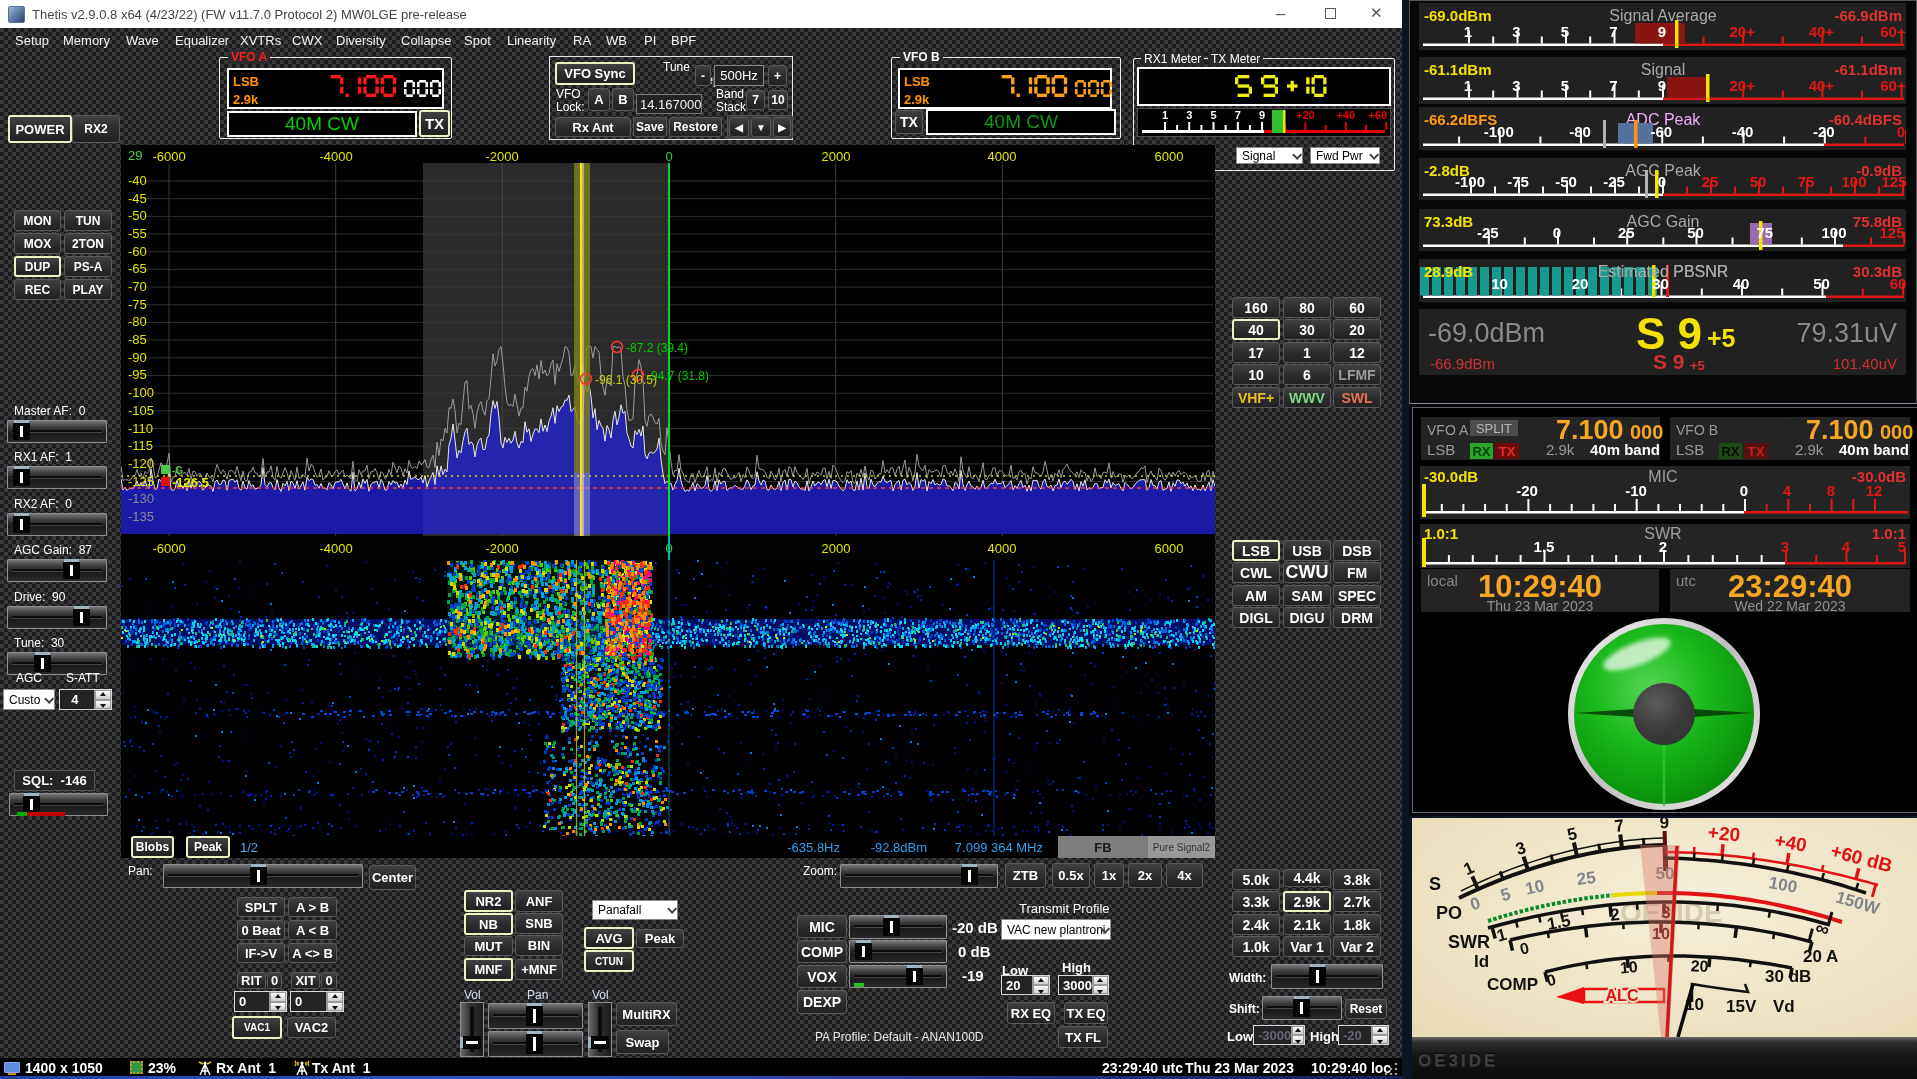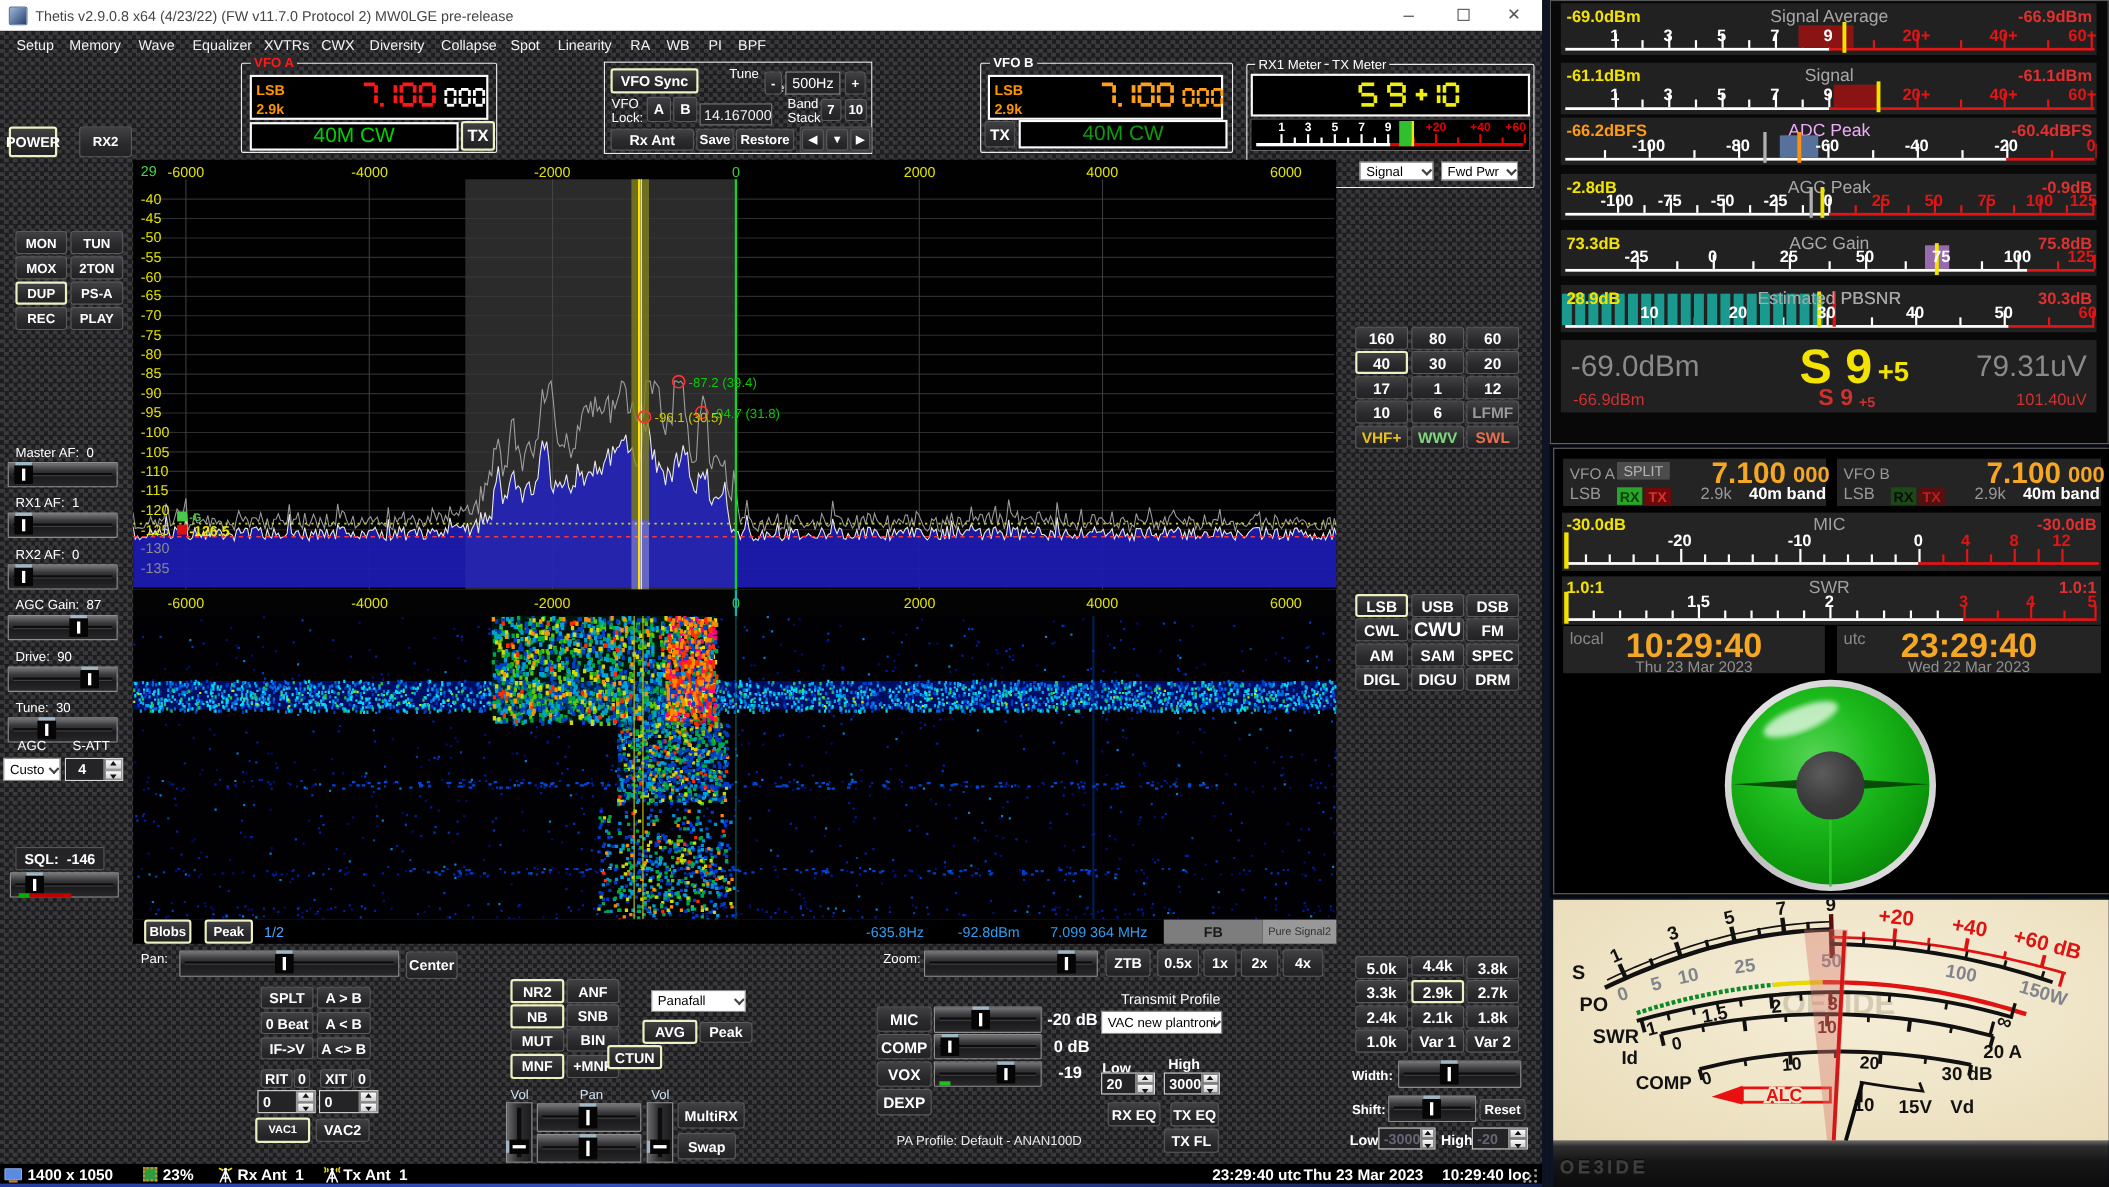--- a/index.html
+++ b/index.html
@@ -228,21 +228,21 @@
     <rect x="207.8" y="14" width="2" height="8" fill="#e80000"></rect>
     <text x="208.8" y="11" fill="#e80000" font-size="11" font-weight="bold" text-anchor="middle">+40</text>
     <rect x="228.0" y="17" width="2" height="5" fill="#e80000"></rect>
     <rect x="248.2" y="14" width="2" height="8" fill="#e80000"></rect>
     <text x="250.2" y="11" fill="#e80000" font-size="11" font-weight="bold" text-anchor="end">+60</text>
     <rect x="135" y="2" width="11" height="23" fill="#2fbf2f"></rect>
     <rect x="146" y="2" width="2.5" height="23" fill="#e8e800"></rect>
   </svg>
 <div class="dd" style="left:1236px;top:147px;width:67px;height:17px;font-size:12px">Signal<i></i></div>
 <div class="dd" style="left:1310px;top:147px;width:70px;height:17px;font-size:12px">Fwd Pwr<i></i></div>
-<div class="btn hl" style="left:8px;top:115px;width:44px;height:28px;font-size:13px;text-align:center;">POWER</div>
+<div class="btn hl" style="left:8px;top:115px;width:64px;height:28px;font-size:13px;text-align:center;">POWER</div>
 <div class="btn" style="left:72px;top:115px;width:48px;height:28px;font-size:12px;">RX2</div>
 <div class="btn" style="left:14px;top:210px;width:47px;height:21px;font-size:12px;">MON</div>
 <div class="btn" style="left:64px;top:210px;width:48px;height:21px;font-size:12px;">TUN</div>
 <div class="btn" style="left:14px;top:233px;width:47px;height:21px;font-size:12px;">MOX</div>
 <div class="btn" style="left:64px;top:233px;width:48px;height:21px;font-size:12px;">2TON</div>
 <div class="btn hl" style="left:14px;top:256px;width:47px;height:21px;font-size:12px;">DUP</div>
 <div class="btn" style="left:64px;top:256px;width:48px;height:21px;font-size:12px;">PS-A</div>
 <div class="btn" style="left:14px;top:279px;width:47px;height:21px;font-size:12px;">REC</div>
 <div class="btn" style="left:64px;top:279px;width:48px;height:21px;font-size:12px;">PLAY</div>
 <div class="lbl" style="left:14px;top:404px;font-size:12px;color:#fff;">Master AF:&nbsp; 0</div>
@@ -543,21 +543,21 @@
 <div class="btn" style="left:515px;top:890px;width:48px;height:22px;font-size:13px;">ANF</div>
 <div class="btn hl" style="left:464px;top:913px;width:49px;height:22px;font-size:13px;">NB</div>
 <div class="btn" style="left:515px;top:913px;width:48px;height:21px;font-size:13px;">SNB</div>
 <div class="btn" style="left:464px;top:936px;width:49px;height:20px;font-size:13px;">MUT</div>
 <div class="btn" style="left:515px;top:935px;width:48px;height:21px;font-size:13px;">BIN</div>
 <div class="btn hl" style="left:464px;top:958px;width:49px;height:23px;font-size:13px;">MNF</div>
 <div class="btn" style="left:515px;top:959px;width:48px;height:21px;font-size:13px;">+MNF</div>
 <div class="dd" style="left:592px;top:900px;width:86px;height:20px;font-size:12px">Panafall<i></i></div>
 <div class="btn hl" style="left:584px;top:927px;width:50px;height:22px;font-size:13px;">AVG</div>
 <div class="btn" style="left:636px;top:929px;width:48px;height:19px;font-size:13px;">Peak</div>
-<div class="btn hl" style="left:552px;top:950px;width:50px;height:22px;font-size:13px;">CTUN</div>
+<div class="btn hl" style="left:584px;top:950px;width:50px;height:22px;font-size:10px;">CTUN</div>
 <div class="lbl" style="left:464px;top:988px;font-size:12px;color:#cfe0f0;">Vol</div>
 <div class="lbl" style="left:527px;top:988px;font-size:12px;color:#cfe0f0;">Pan</div>
 <div class="lbl" style="left:592px;top:988px;font-size:12px;color:#cfe0f0;">Vol</div>
 <div class="vtrk" style="left:460px;top:1002px;width:24px;height:55px">
     <u></u>
     <div class="vth" style="top:32.519999999999996px;left:2px;width:18px;height:13px"></div>
   </div>
 <div class="trk" style="left:488px;top:1003px;width:95px;height:26px">
     <u></u>
     <div class="th" style="left:36.839999999999996px;top:2px;width:17px;height:20px"></div>

